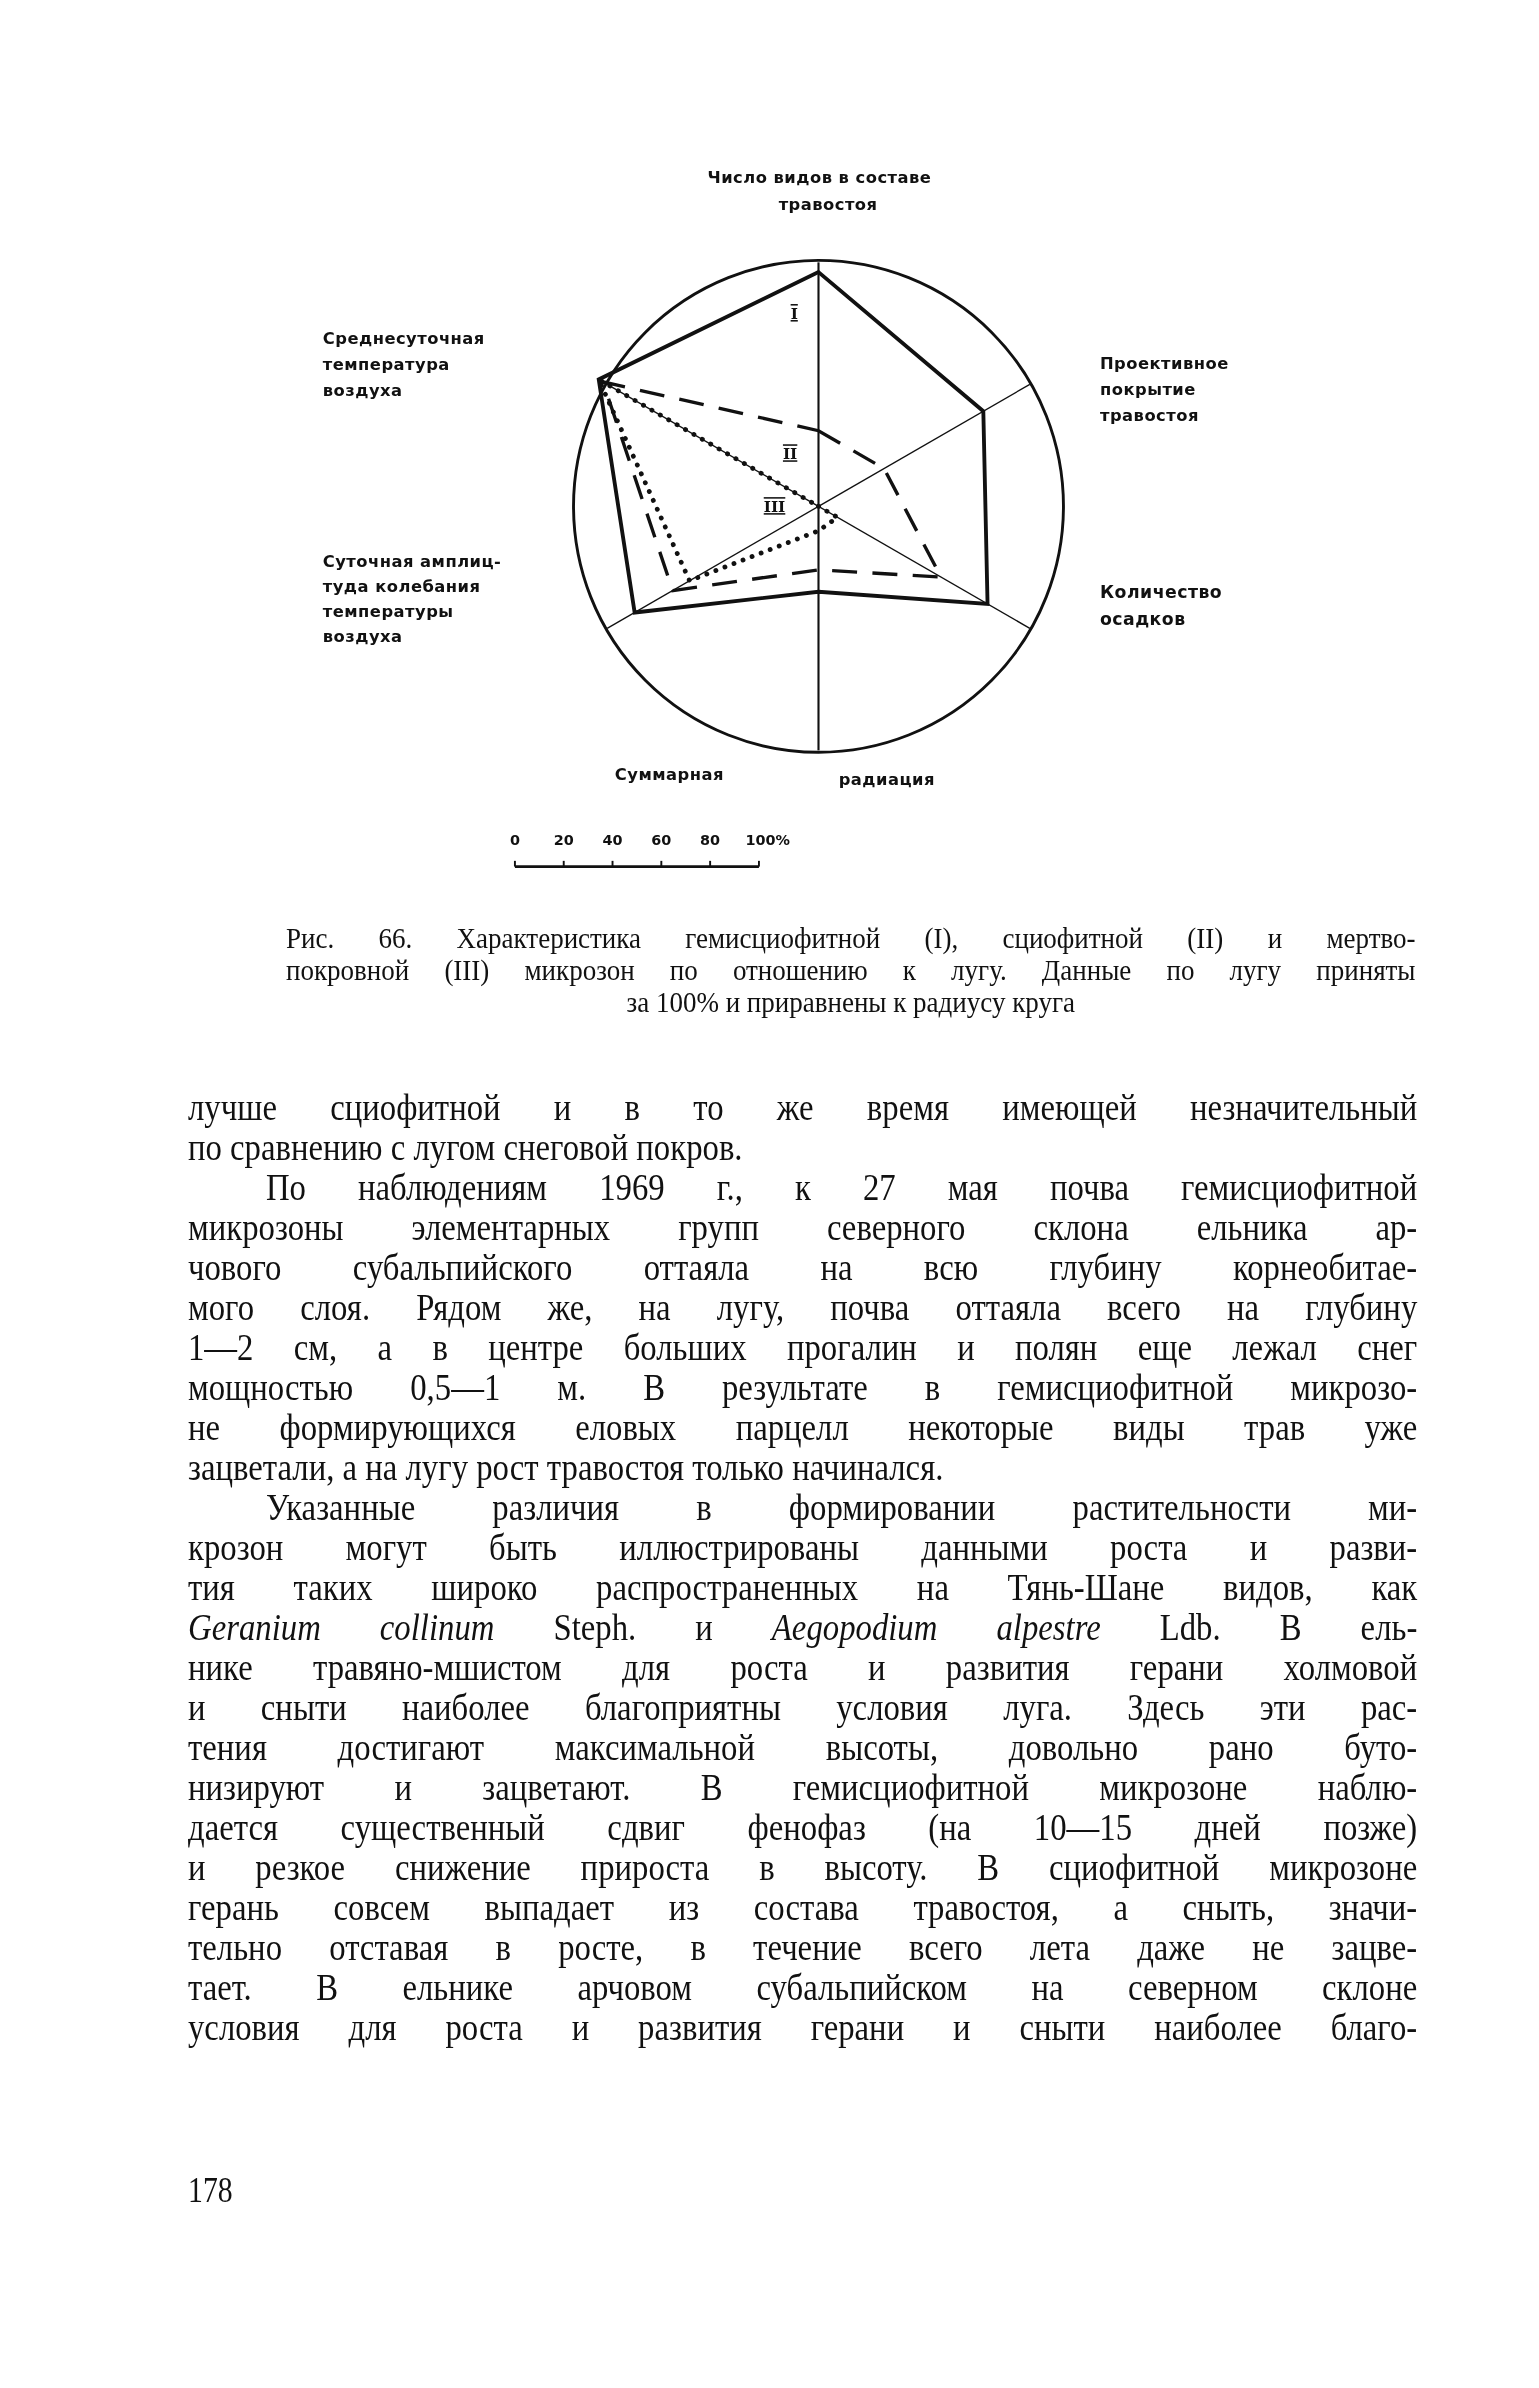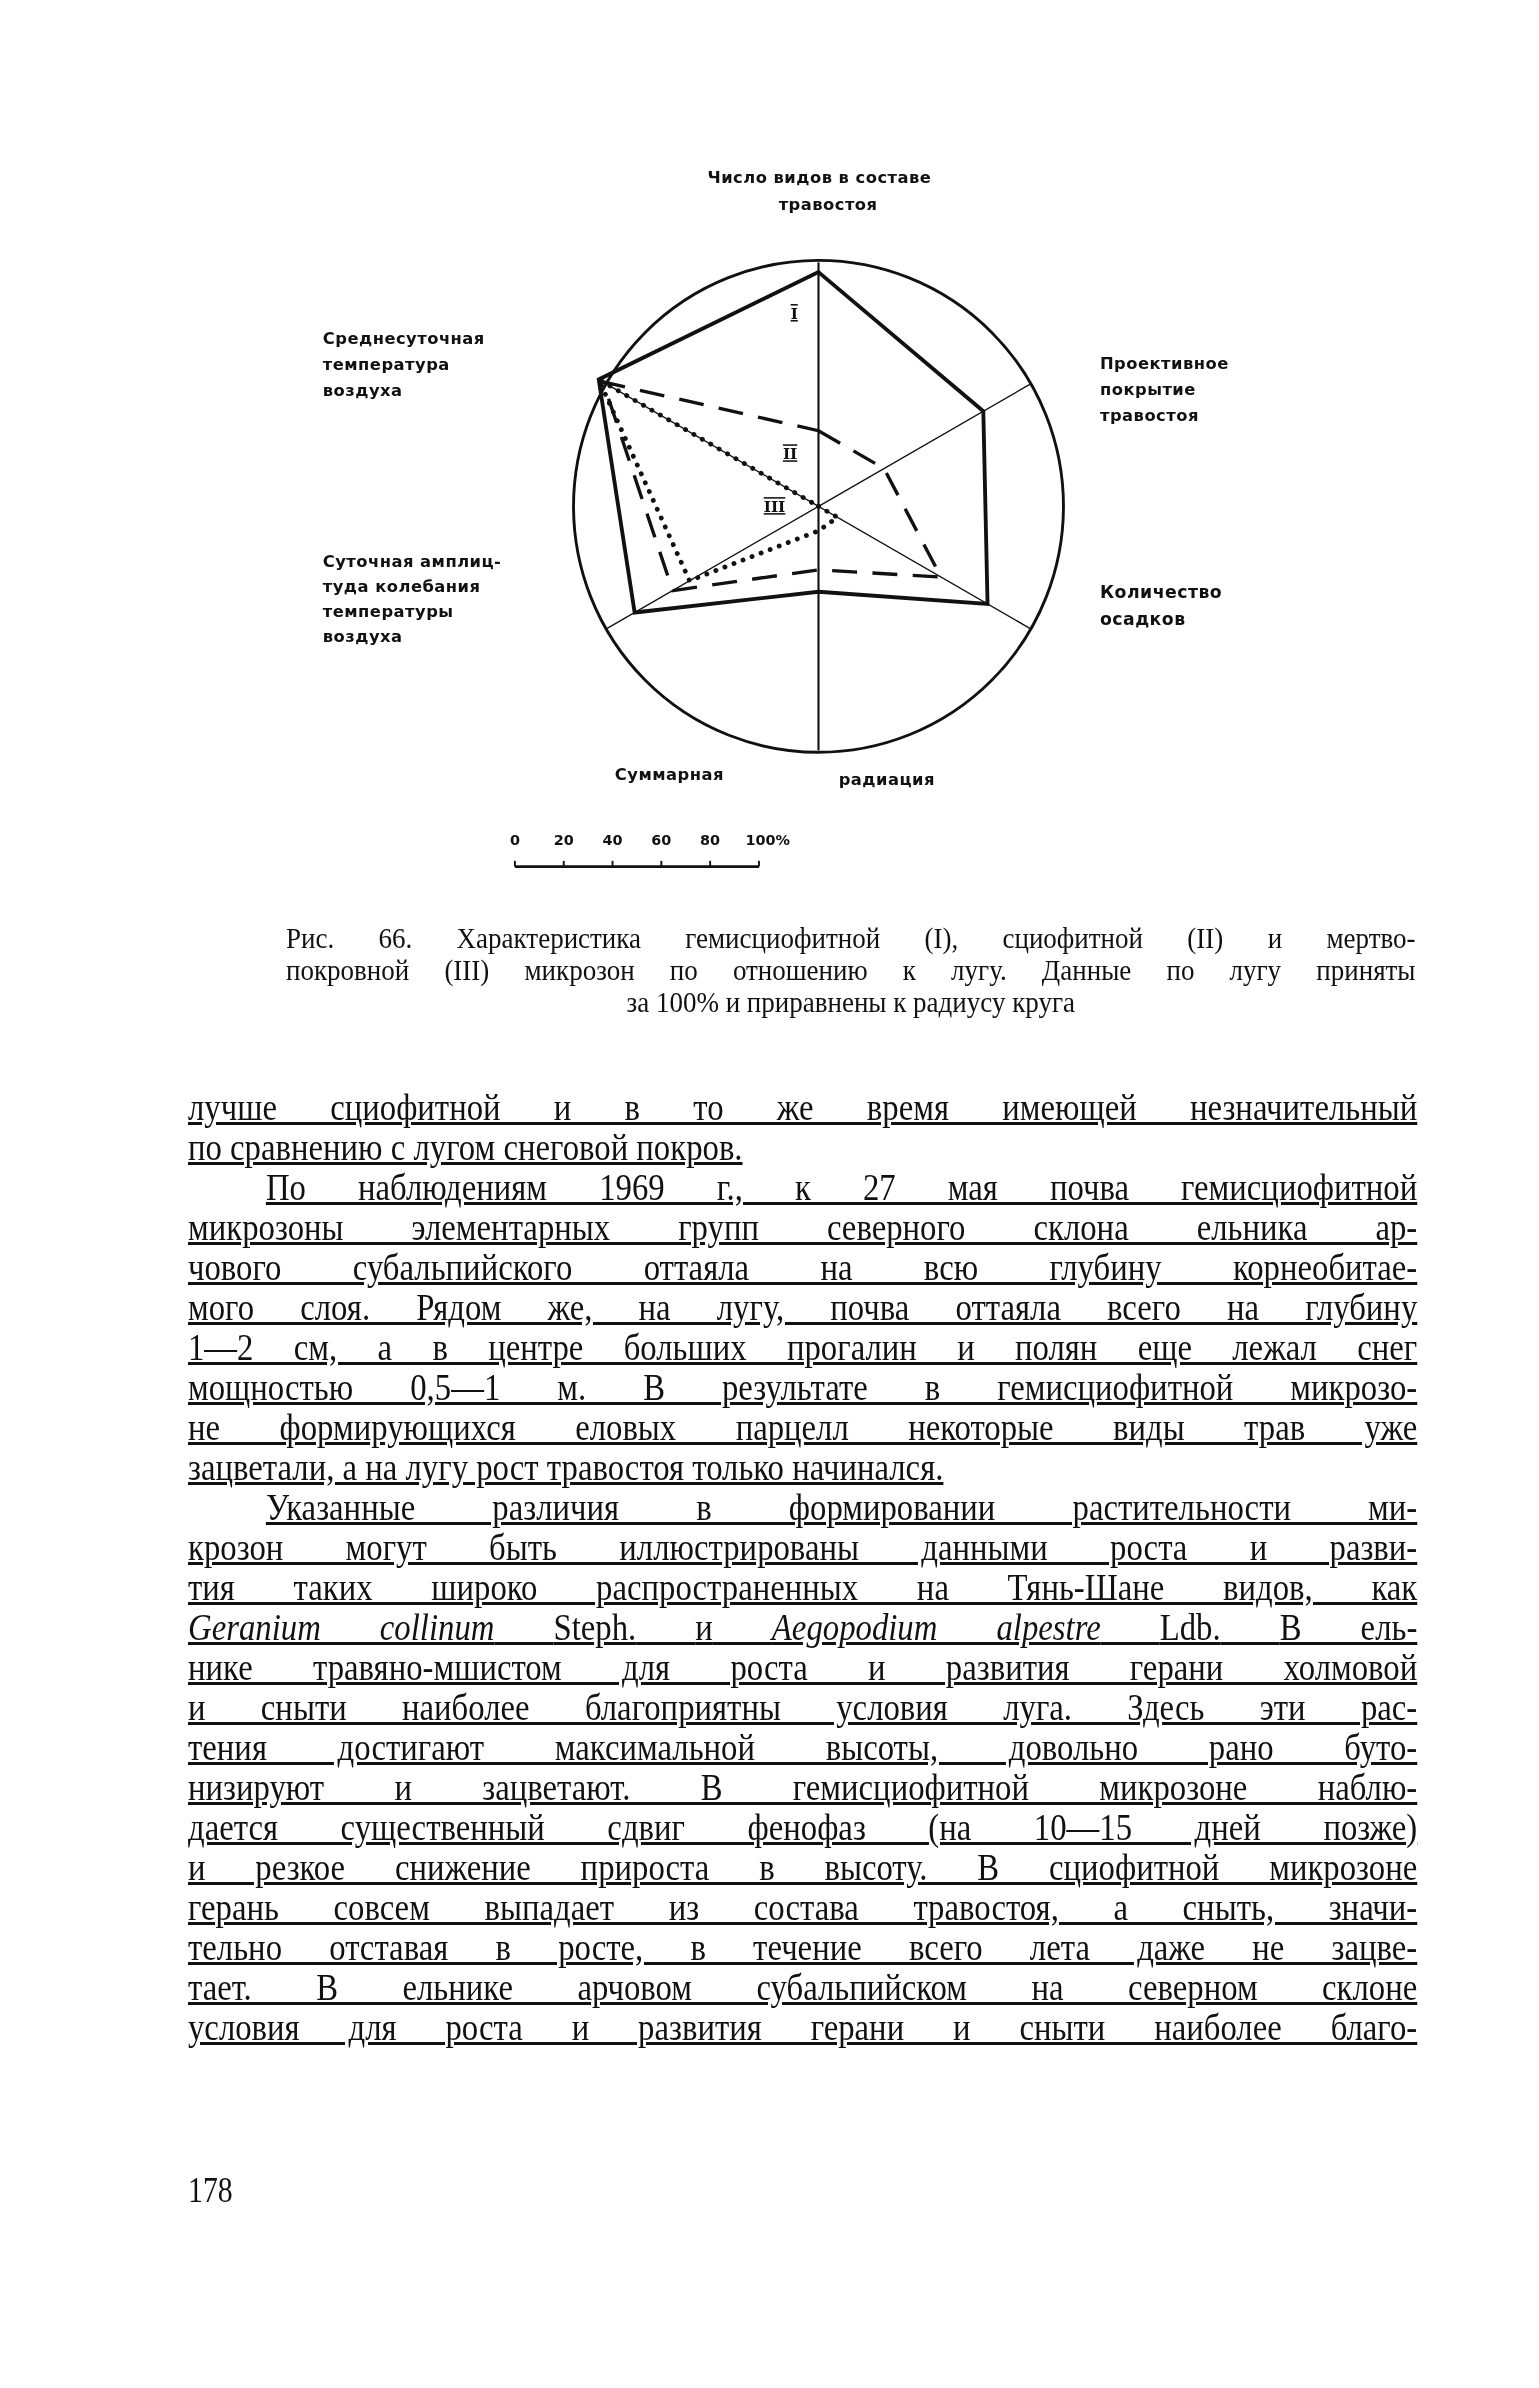--- a/index.html
+++ b/index.html
@@ -4,21 +4,21 @@
 <style>
   html, body { margin: 0; padding: 0; background: #ffffff; }
   body { width: 1539px; height: 2388px; position: relative; overflow: hidden; color: #111; }
   #figure { position: absolute; left: 0; top: 0; width: 1539px; height: 884px; }
   .lbl { font-family: "DejaVu Sans", sans-serif; font-weight: bold; font-size: 17px; fill: #111; letter-spacing: 0.5px; }
   .roman { font-family: "DejaVu Serif", serif; font-weight: bold; font-size: 16px; fill: #111; text-decoration: overline underline; }
   .tick { font-family: "DejaVu Sans", sans-serif; font-weight: bold; font-size: 15px; fill: #111; }
   .caption { position: absolute; left: 286px; top: 922px; width: 1129px; font-family: "Liberation Serif", serif; font-size: 30px; line-height: 32px; text-align: justify; transform: scaleX(0.9); transform-origin: left top; width: 1255px; }
   .caption .l3 { display: block; text-align: center; }
   .caption .line { display: block; text-align-last: justify; }
-  .body-text { position: absolute; left: 188px; top: 1088px; width: 1230px; font-family: "Liberation Serif", serif; font-size: 37px; line-height: 40px; text-decoration: underline; }
+  .body-text { position: absolute; left: 188px; top: 1088px; width: 1230px; font-family: "Liberation Serif", serif; font-size: 37px; line-height: 40px; }
   .body-text .ln { display: block; white-space: nowrap; text-align: justify; text-align-last: justify; height: 40px; transform: scaleX(0.885); transform-origin: left top; width: 1389px; }
   .body-text .ln.last { text-align-last: left; }
   .body-text .ln.indent { padding-left: 88px; width: 1301px; }
   .body-text i { font-style: italic; }
   .pagenum { position: absolute; left: 188px; top: 2171px; font-family: "Liberation Serif", serif; font-size: 35px; transform: scaleX(0.85); transform-origin: left top; }
 </style>
 </head>
 <body>
 
 <svg id="figure" viewBox="0 0 1602 920" xmlns="http://www.w3.org/2000/svg">

